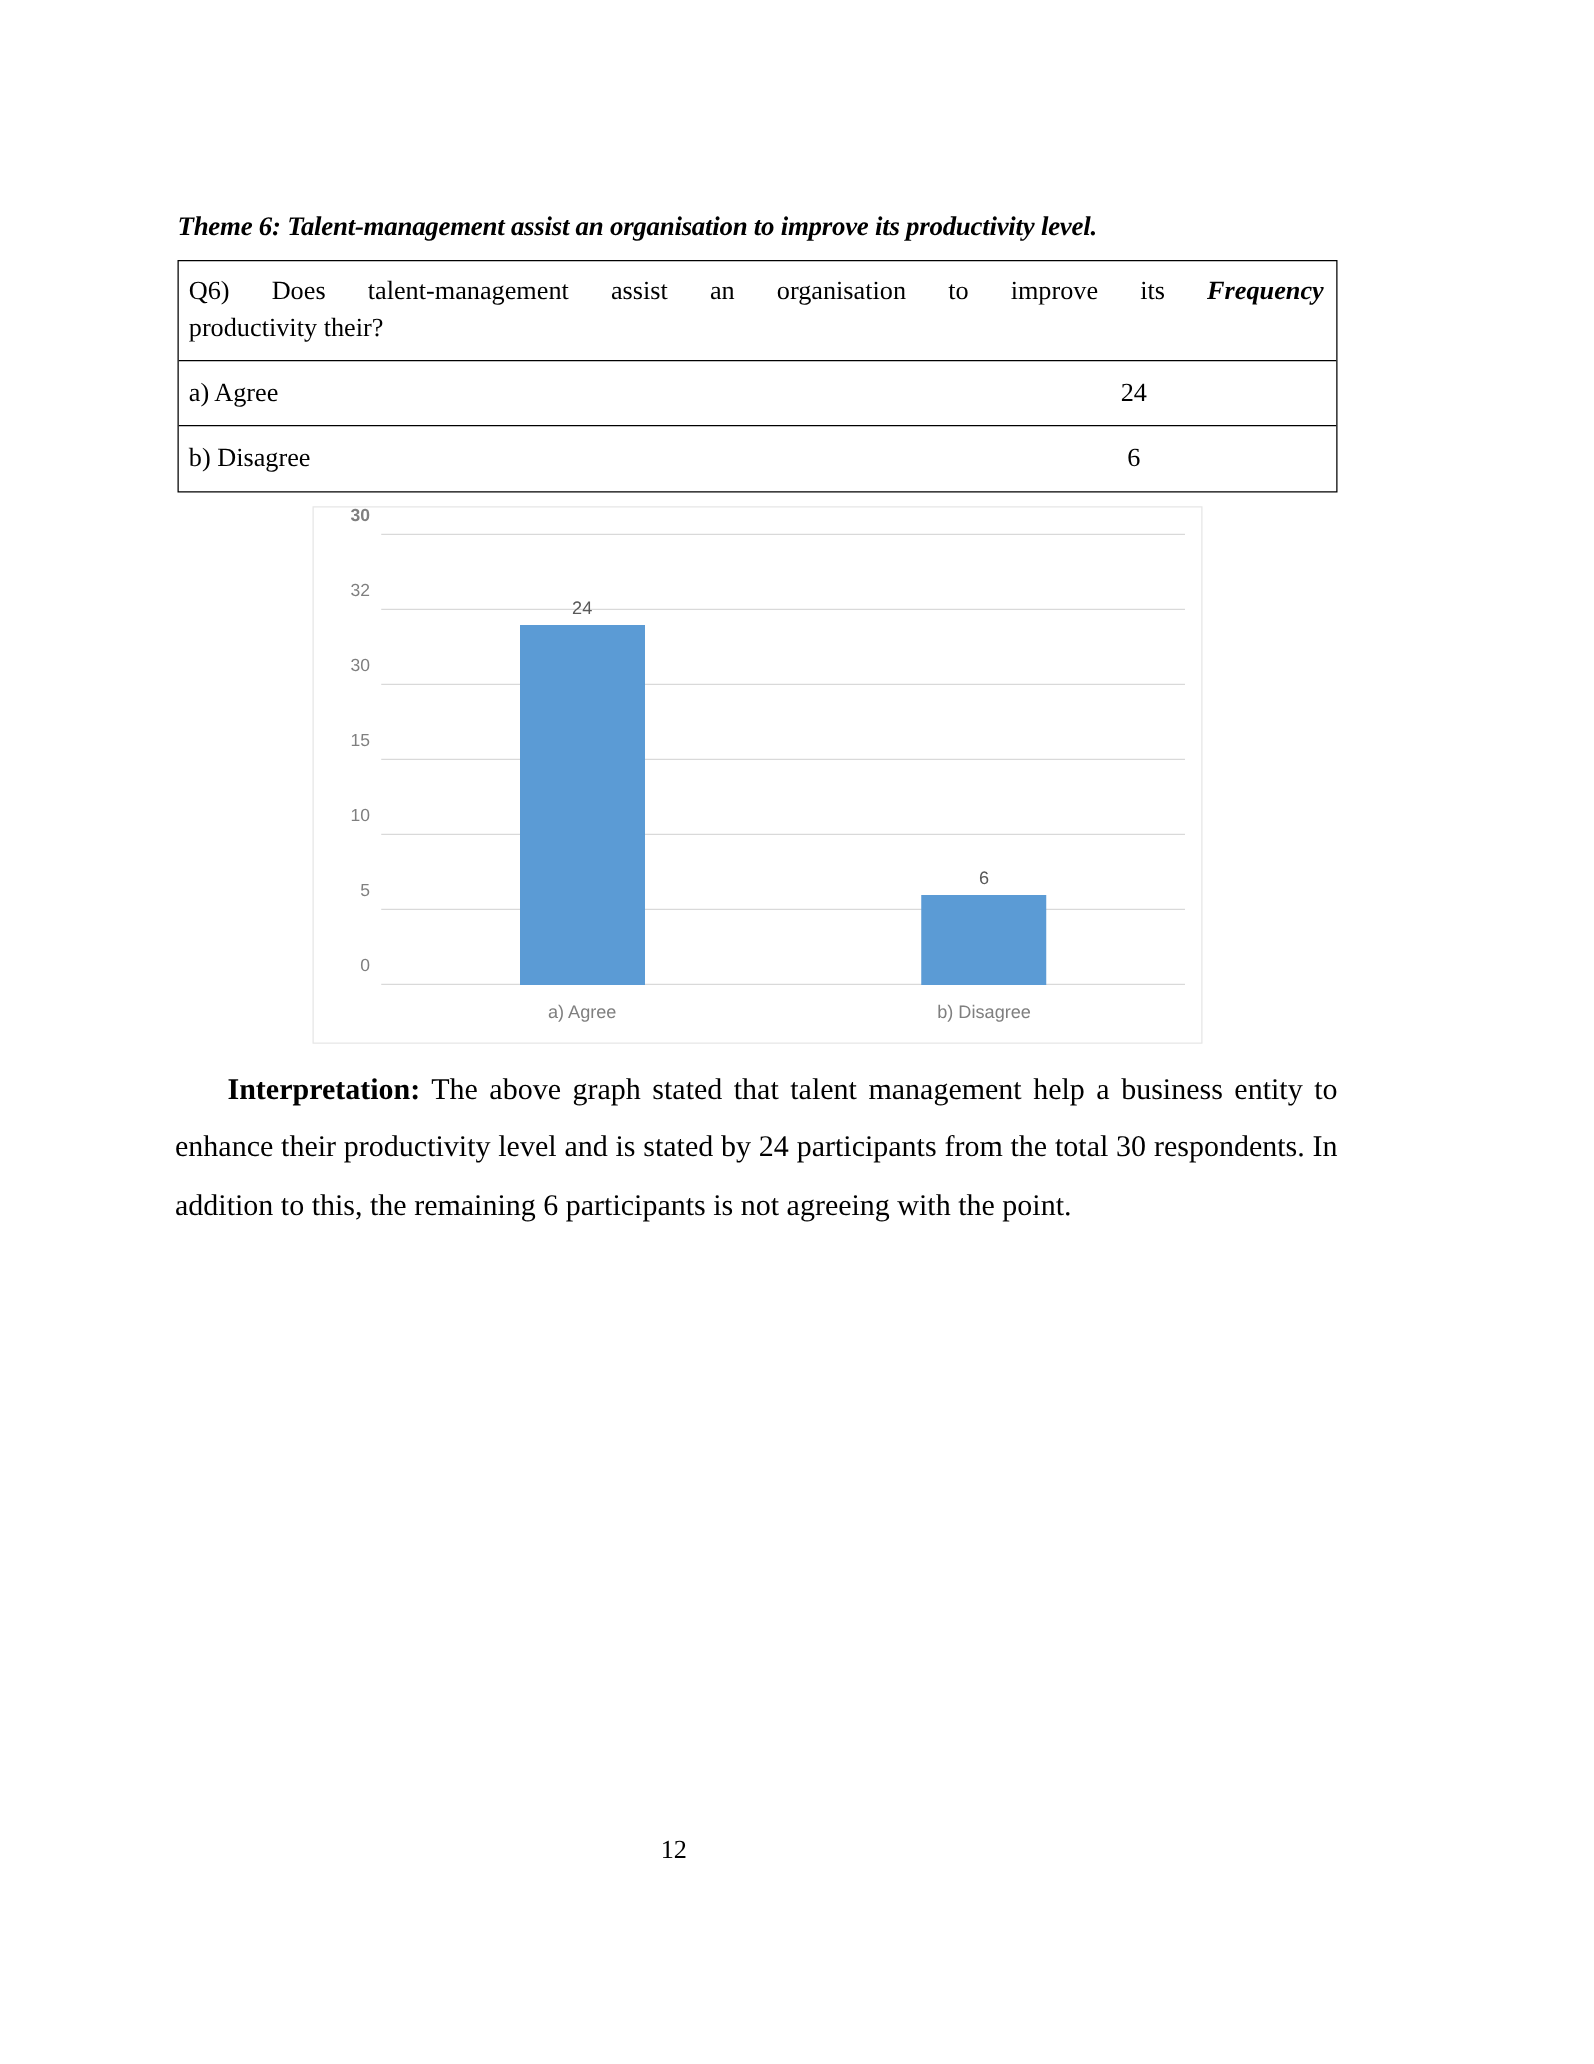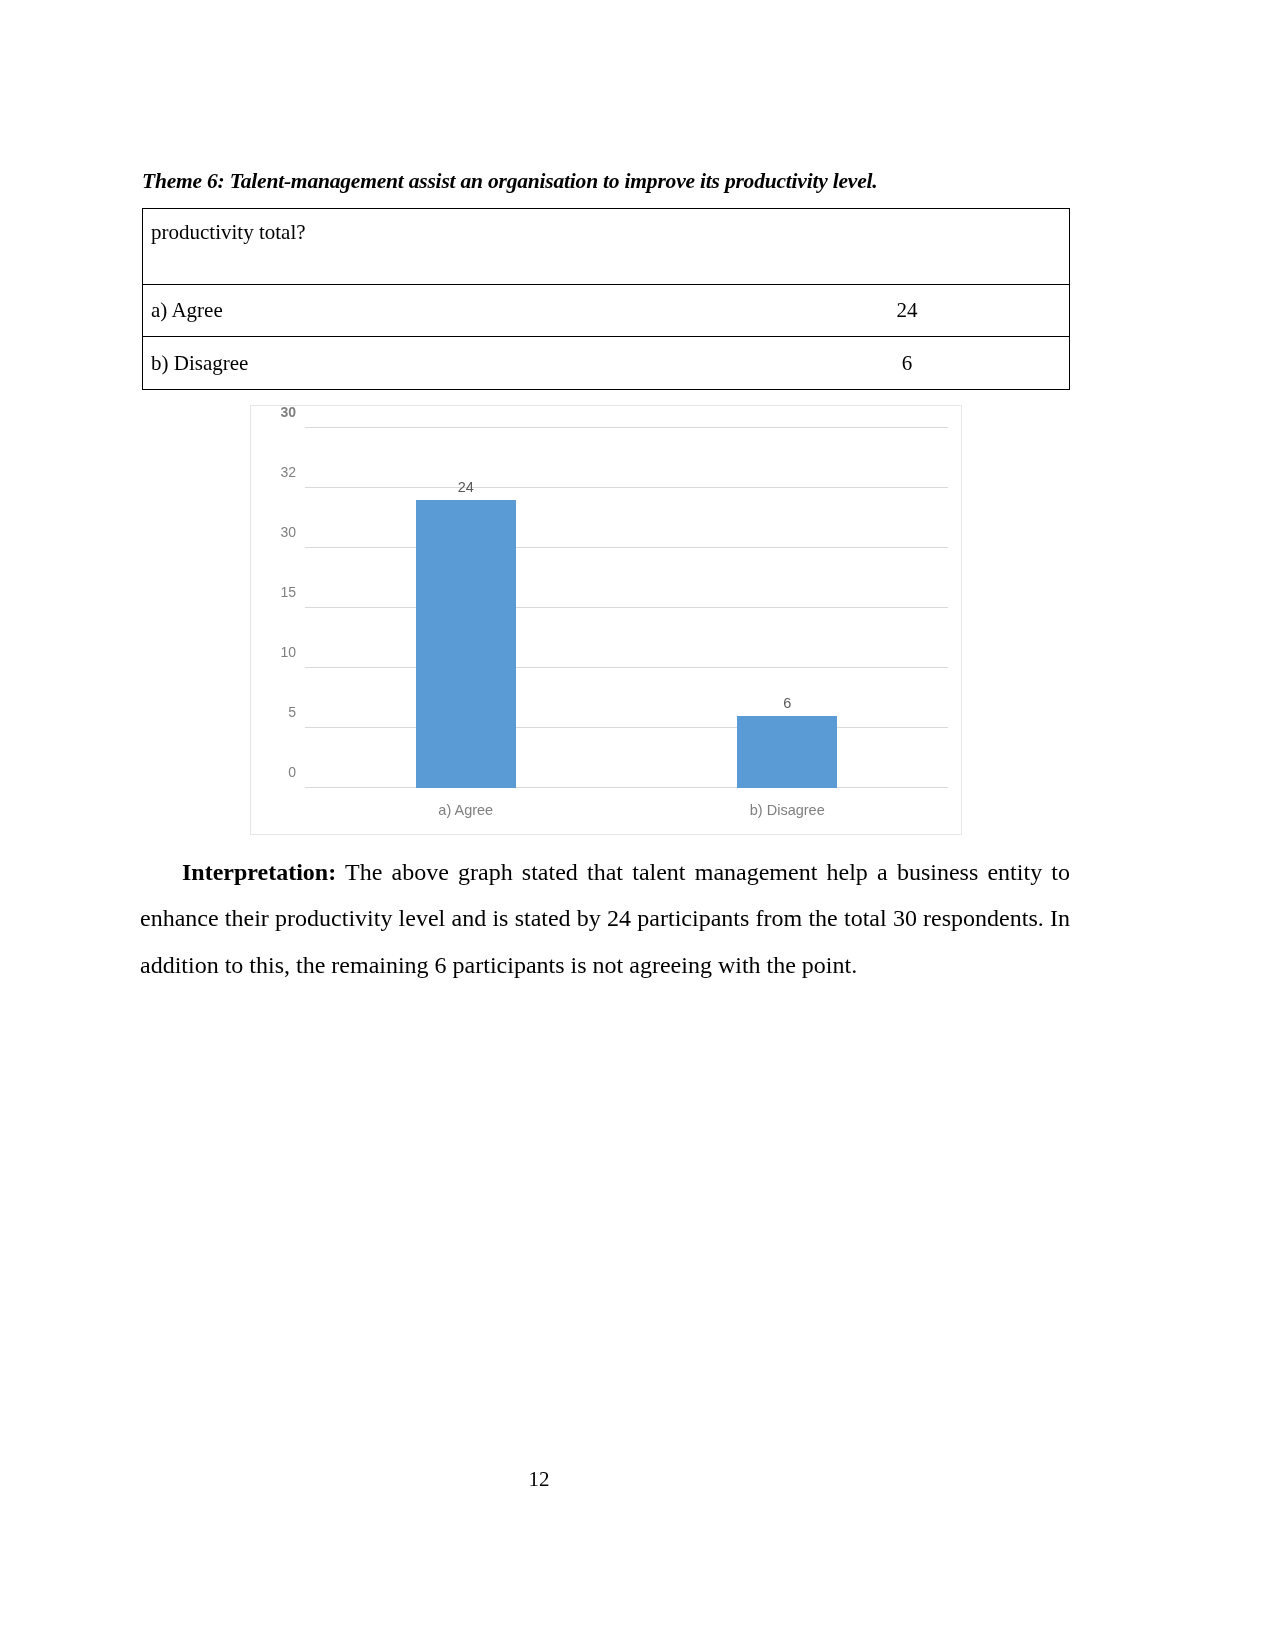--- a/index.html
+++ b/index.html
@@ -204,21 +204,24 @@
 </head>
 <body>
 
 <div class="page">
 
   <div class="theme-heading">Theme 6: Talent-management assist an organisation to improve its productivity level.</div>
 
   <div class="q-table">
 
     <div class="q-table-row q-row-question">
-      <div class="q-question-line2">productivity total?</div>
+      <div class="q-question-line">
+        <span>Q6)   Does   talent-management   assist   an   organisation   to   improve   its </span><span class="freq">Frequency</span>
+      </div>
+      <div class="q-question-line2">productivity their?</div>
     </div>
 
     <div class="q-table-row q-row-answer">
       <span class="q-answer-label">a) Agree</span>
       <span class="q-answer-value">24</span>
     </div>
 
     <div class="q-table-row q-row-answer">
       <span class="q-answer-label">b) Disagree</span>
       <span class="q-answer-value">6</span>

